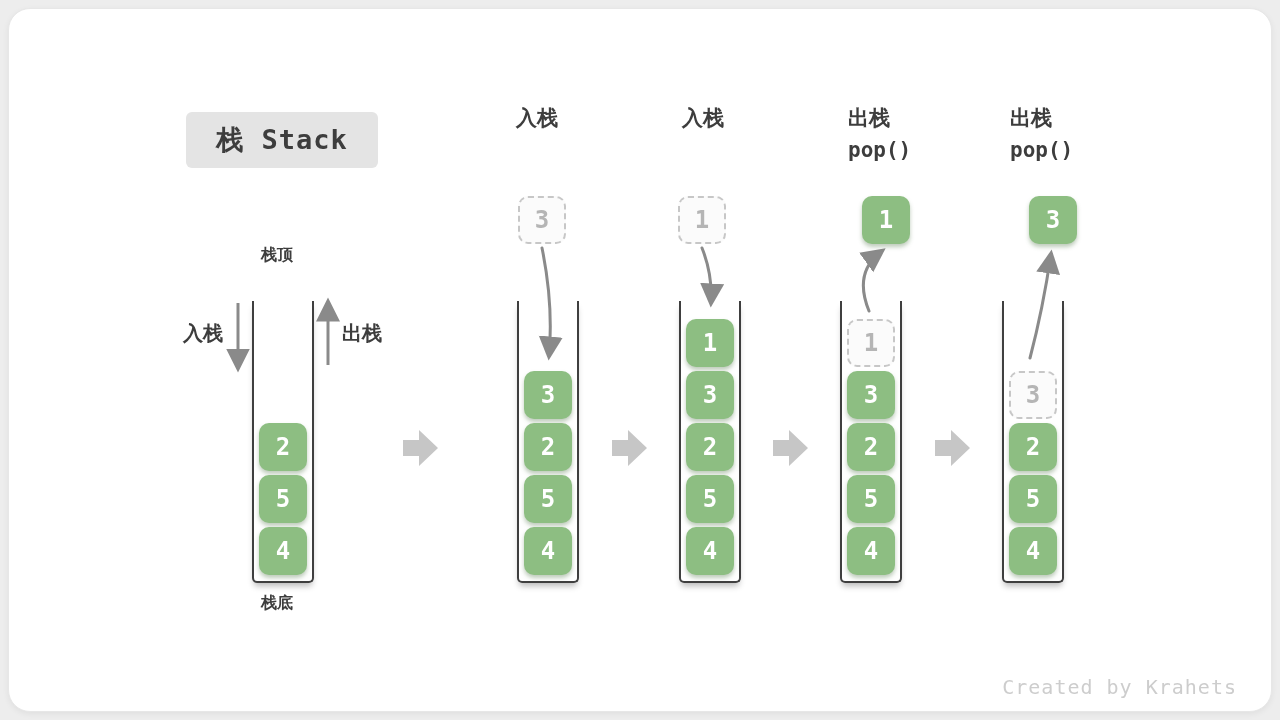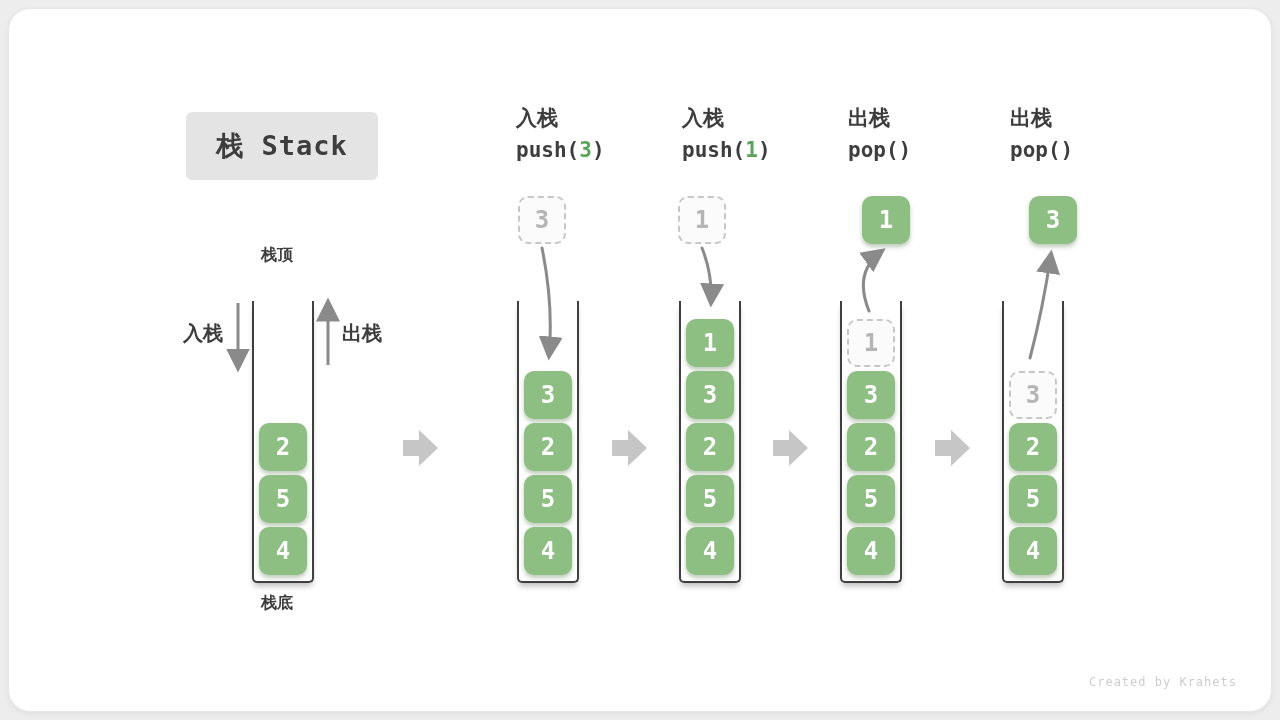--- a/index.html
+++ b/index.html
@@ -19,21 +19,21 @@
     position:relative;
     overflow:hidden;
   }
   .card{
     position:absolute;left:8px;top:8px;width:1264px;height:704px;
     background:#ffffff;border:1px solid #e7e7e7;border-radius:22px;
     box-shadow:0 2px 6px rgba(0,0,0,0.06);
   }
   .abs{position:absolute;}
   .title-box{
-    left:186px;top:112px;width:192px;height:68px;
+    left:186px;top:112px;width:192px;height:56px;
     background:#e4e4e4;border-radius:6px;
     display:flex;align-items:center;justify-content:center;
     font-family:"DejaVu Sans Mono","Liberation Mono",monospace;
     font-size:27px;font-weight:bold;color:var(--ink);
     letter-spacing:1px;
   }
   .op-label{top:103px;width:170px;color:var(--ink);}
   .op-name{font-size:21px;font-weight:bold;line-height:30px;}
   .op-code{
     font-family:"DejaVu Sans Mono","Liberation Mono",monospace;
@@ -61,38 +61,36 @@
     background:var(--cell-green);color:#ffffff;
     box-shadow:0 3px 4px rgba(70,110,60,0.35);
   }
   .cell.dashed{
     background:#fbfbfb;border:2px dashed var(--dash-border);
     color:var(--dash-text);
   }
   .footer{
     right:43px;top:675px;
     font-family:"DejaVu Sans Mono","Liberation Mono",monospace;
-    font-size:12px;color:#cdcdcd;letter-spacing:1px;
+    font-size:20px;color:#cdcdcd;letter-spacing:1px;
   }
   svg.overlay{position:absolute;left:0;top:0;width:1280px;height:720px;pointer-events:none;}
 </style>
 </head>
 <body>
 
 <div class="card"></div>
 
 <div class="abs title-box">栈 Stack</div>
 
 <div class="abs op-label" style="left:516px">
   <div class="op-name">入栈</div>
-  <div class="op-code"><span>push(</span><span class="arg">3</span><span>)</span></div>
 </div>
 <div class="abs op-label" style="left:682px">
   <div class="op-name">入栈</div>
-  <div class="op-code"><span>push(</span><span class="arg">1</span><span>)</span></div>
 </div>
 <div class="abs op-label" style="left:848px">
   <div class="op-name">出栈</div>
   <div class="op-code"><span>pop()</span></div>
 </div>
 <div class="abs op-label" style="left:1010px">
   <div class="op-name">出栈</div>
   <div class="op-code"><span>pop()</span></div>
 </div>
 

